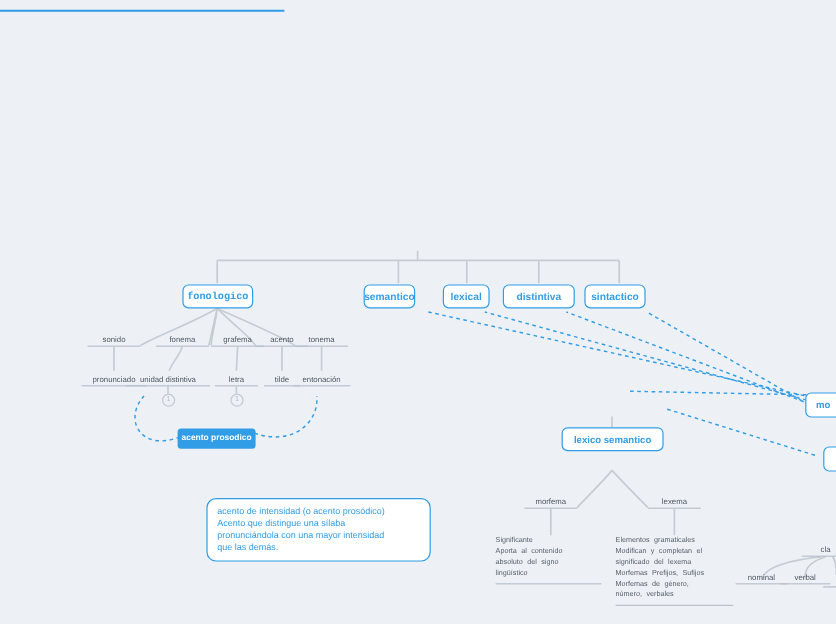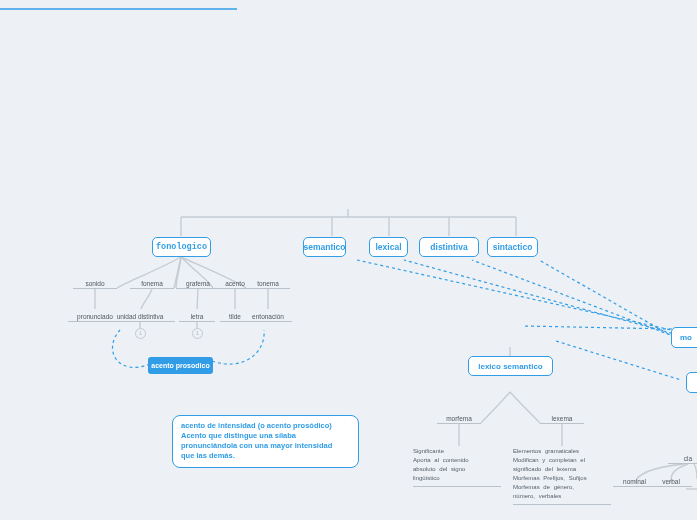--- a/index.html
+++ b/index.html
@@ -17,21 +17,21 @@
   .node-outline { background:#fff; border:1.6px solid var(--accent); color:var(--accent); border-radius:5px; }
   .root { left:268px; top:184px; width:160px; height:25px; font-size:10.5px; }
   .lv2 { top:237px; height:20px; font-size:8.5px; }
   .leaf { position:absolute; z-index:2; font-size:6.5px; color:#4d5660; text-align:center;
           height:13px; line-height:15px; border-bottom:1.3px solid var(--underline); white-space:nowrap; }
   .badge { position:absolute; z-index:2; width:11px; height:11px; border-radius:50%;
            border:1.2px solid #c2c9d2; color:#b6bec8; font-size:6px; line-height:9px; text-align:center; }
   .prosodico { left:148px; top:357px; width:65px; height:17px; font-size:7px; border-radius:3px; }
   .notebox { position:absolute; z-index:2; left:172px; top:415px; width:187px; background:#fff;
              border:1.8px solid var(--accent); border-radius:8px; color:var(--accent);
-             font-weight:bold; font-size:7.5px; line-height:1.35; padding:5px 8px; white-space:pre-line; }
+             font-weight:normal; font-size:7.5px; line-height:1.35; padding:5px 8px; white-space:pre-line; }
   .desc { position:absolute; z-index:2; font-size:6px; color:#58606a; line-height:1.5;
           white-space:pre-line; border-bottom:1.3px solid var(--underline); padding-bottom:3px; word-spacing:2px; }
 </style>
 </head>
 <body>
 
 <div class="canvas">
 
   <svg class="wires">
     <defs>

